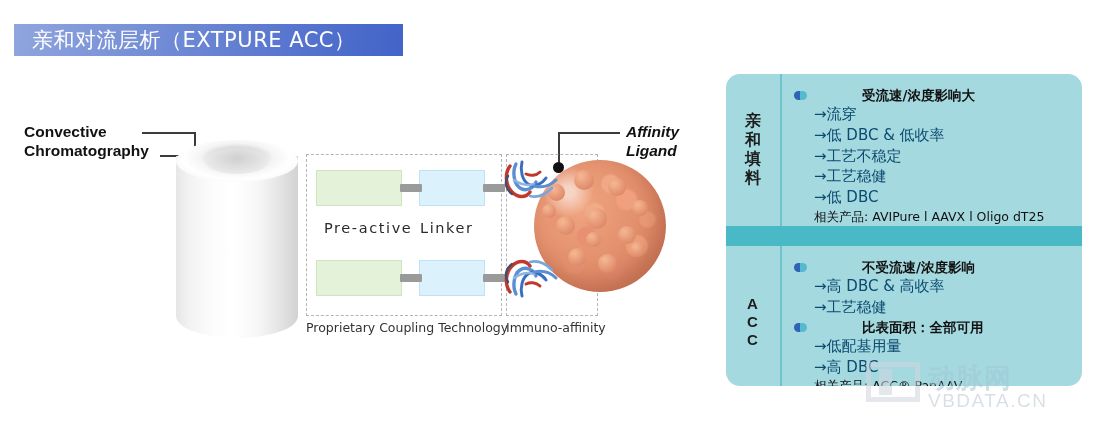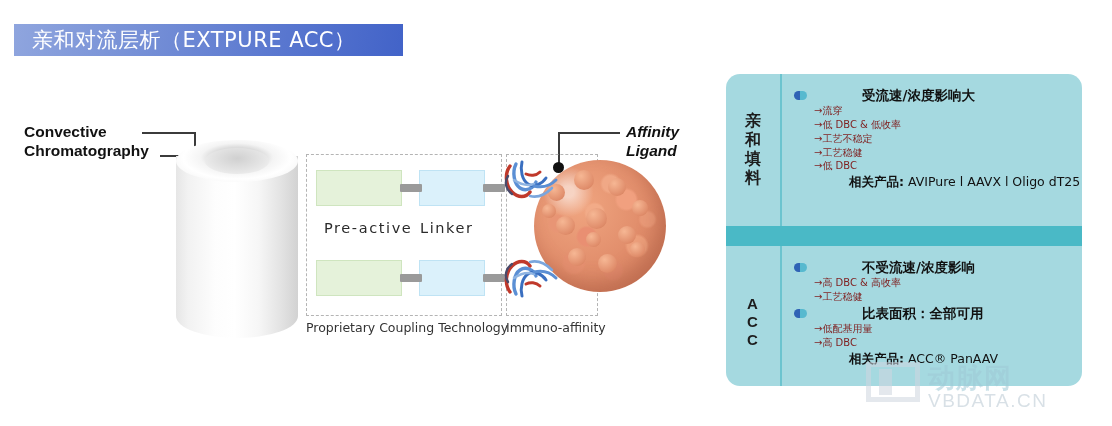--- a/index.html
+++ b/index.html
@@ -159,30 +159,30 @@
   .bullet-dot {
     flex: 0 0 auto; width: 13px; height: 9px; margin: 5px 7px 0 0;
     border-radius: 7px;
     background: linear-gradient(90deg, #2f63b5 0 48%, #57b9cf 48% 100%);
   }
   .bullet-head {
     font-weight: bold; font-size: 13.5px; color: #111; line-height: 1.35;
     font-family: "DejaVu Sans", "Liberation Sans", sans-serif;
   }
   .sub-line {
-    font-size: 10px; color: #7f1d1d; line-height: 1.38; padding-left: 20px;
+    font-size: 15px; color: #0c4a6e; line-height: 1.38; padding-left: 20px;
     white-space: nowrap;
     font-family: "DejaVu Sans", "Liberation Sans", sans-serif;
   }
   .product-line {
     font-size: 12.5px; color: #111; line-height: 1.4; padding-left: 20px;
     white-space: nowrap;
     font-family: "DejaVu Sans", "Liberation Sans", sans-serif;
   }
-  .product-line b { font-weight: bold; margin-left: 35px; }
+  .product-line b { font-weight: normal; }
 
   
   #watermark {
     position: absolute; left: 866px; top: 360px; width: 238px; height: 62px;
     opacity: .55; pointer-events: none;
   }
   #wm-logo {
     position: absolute; left: 0; top: 2px; width: 54px; height: 40px;
     border: 5px solid #cfd7e0; box-sizing: border-box;
   }

